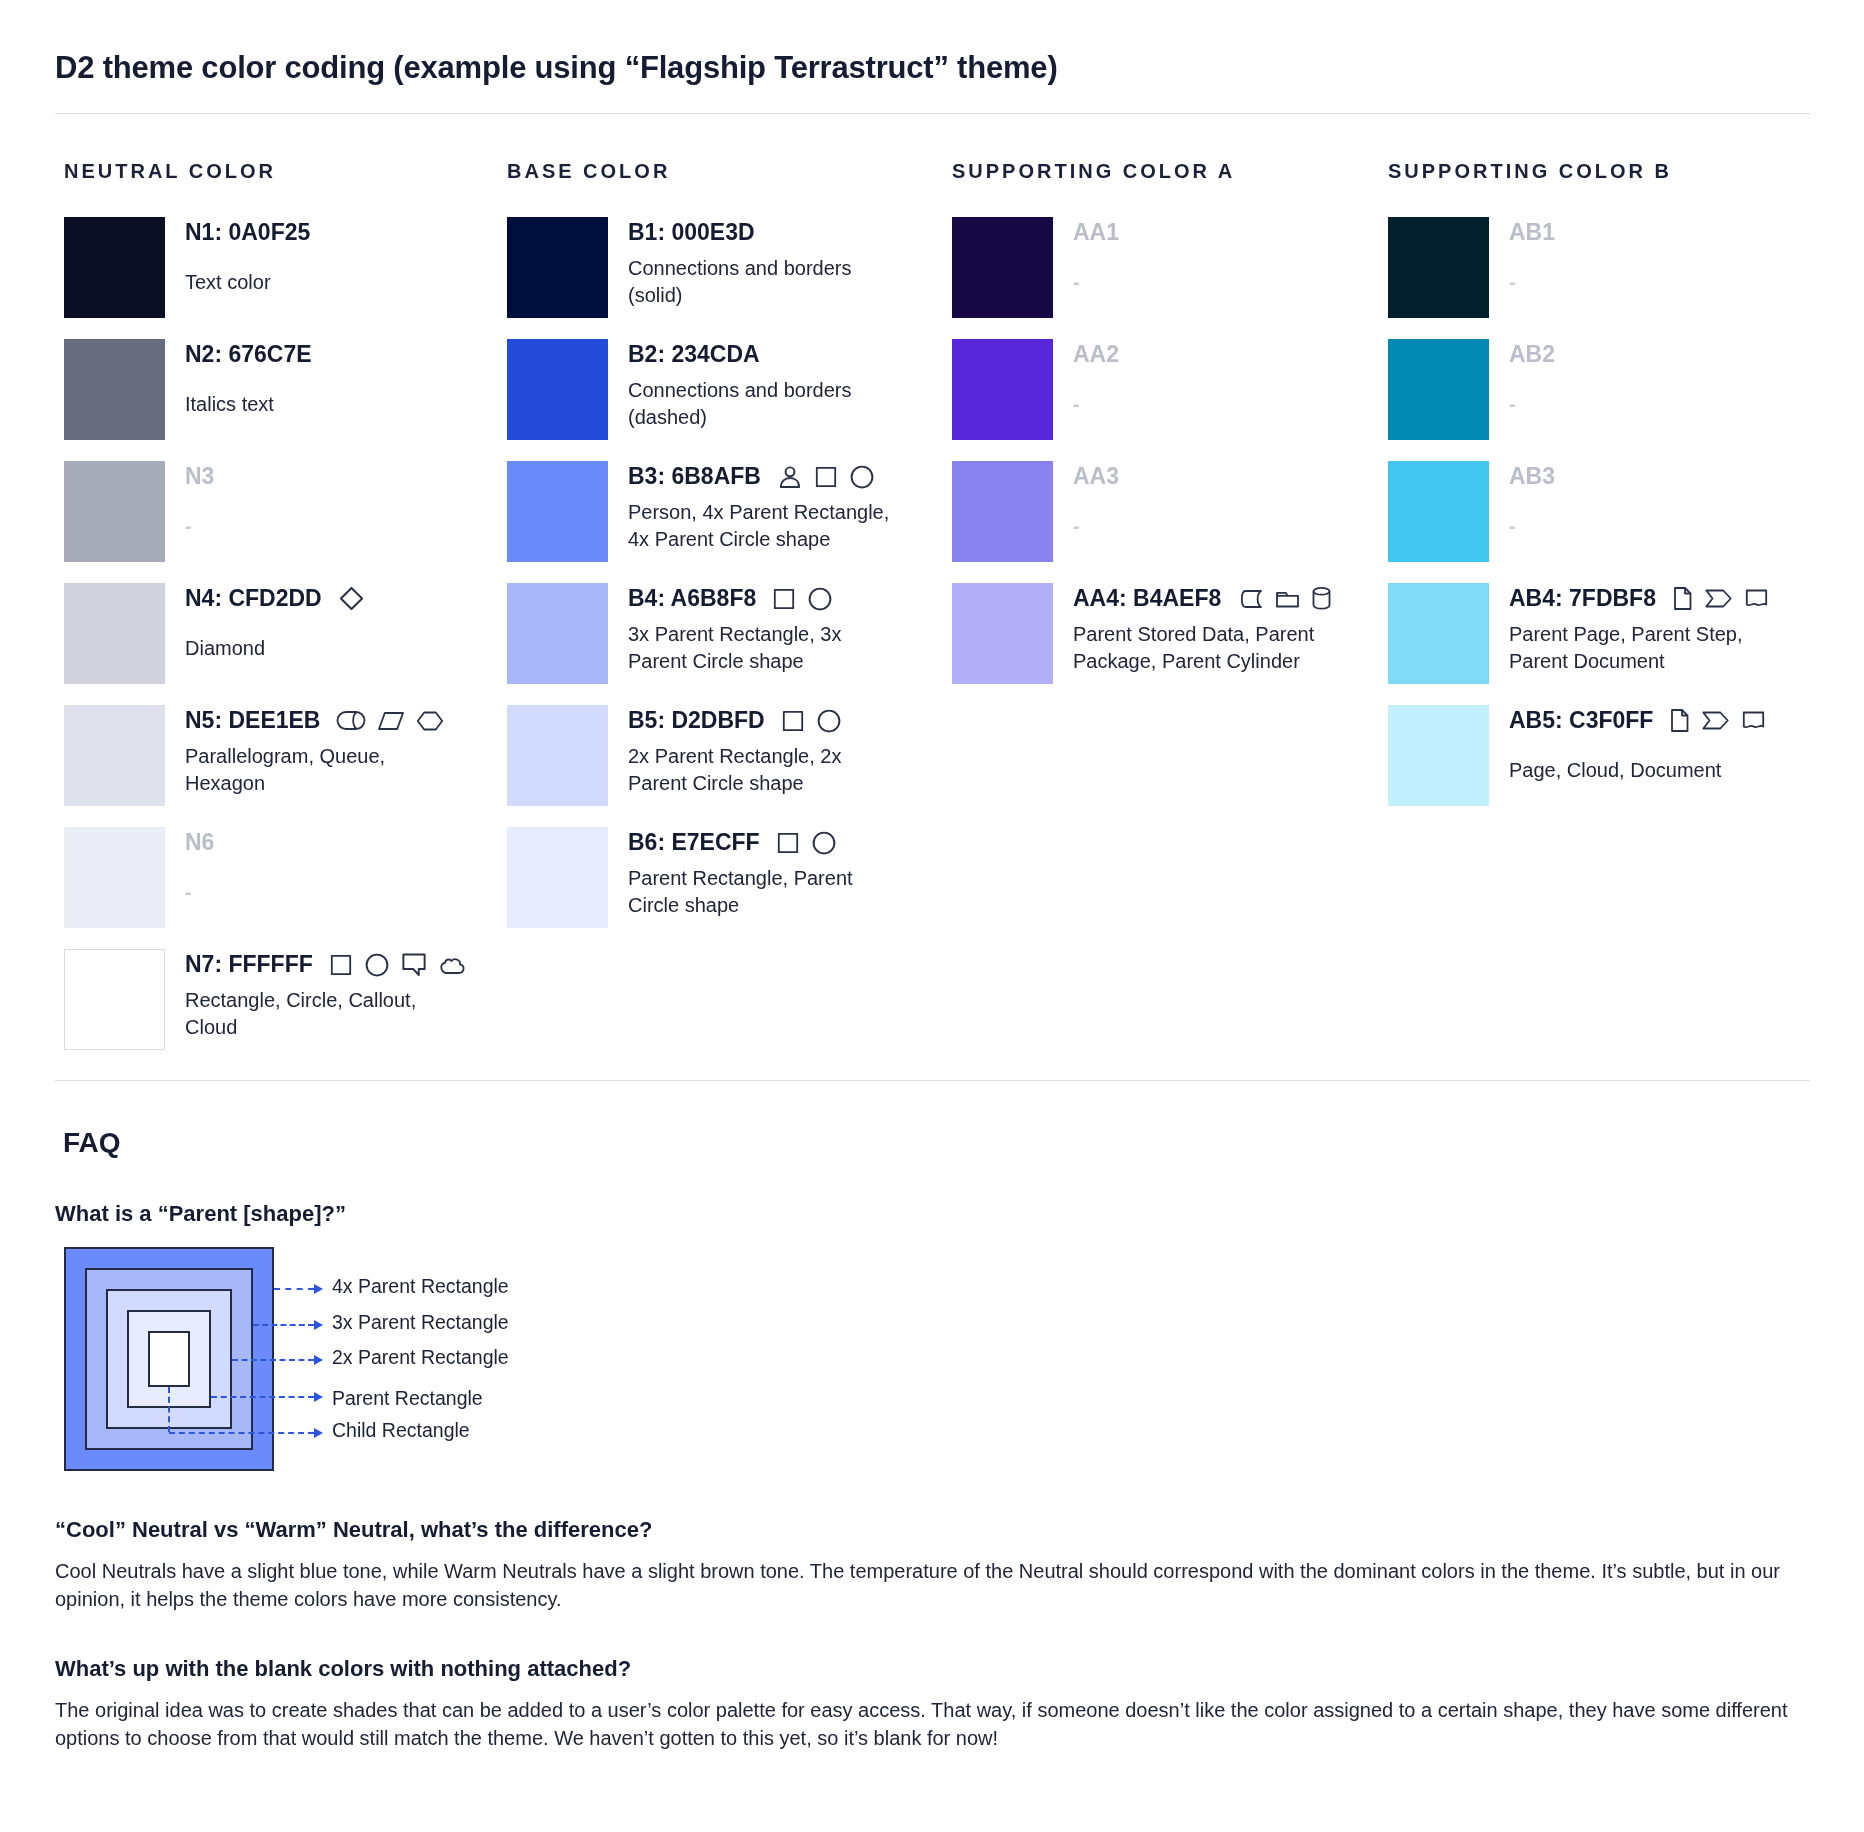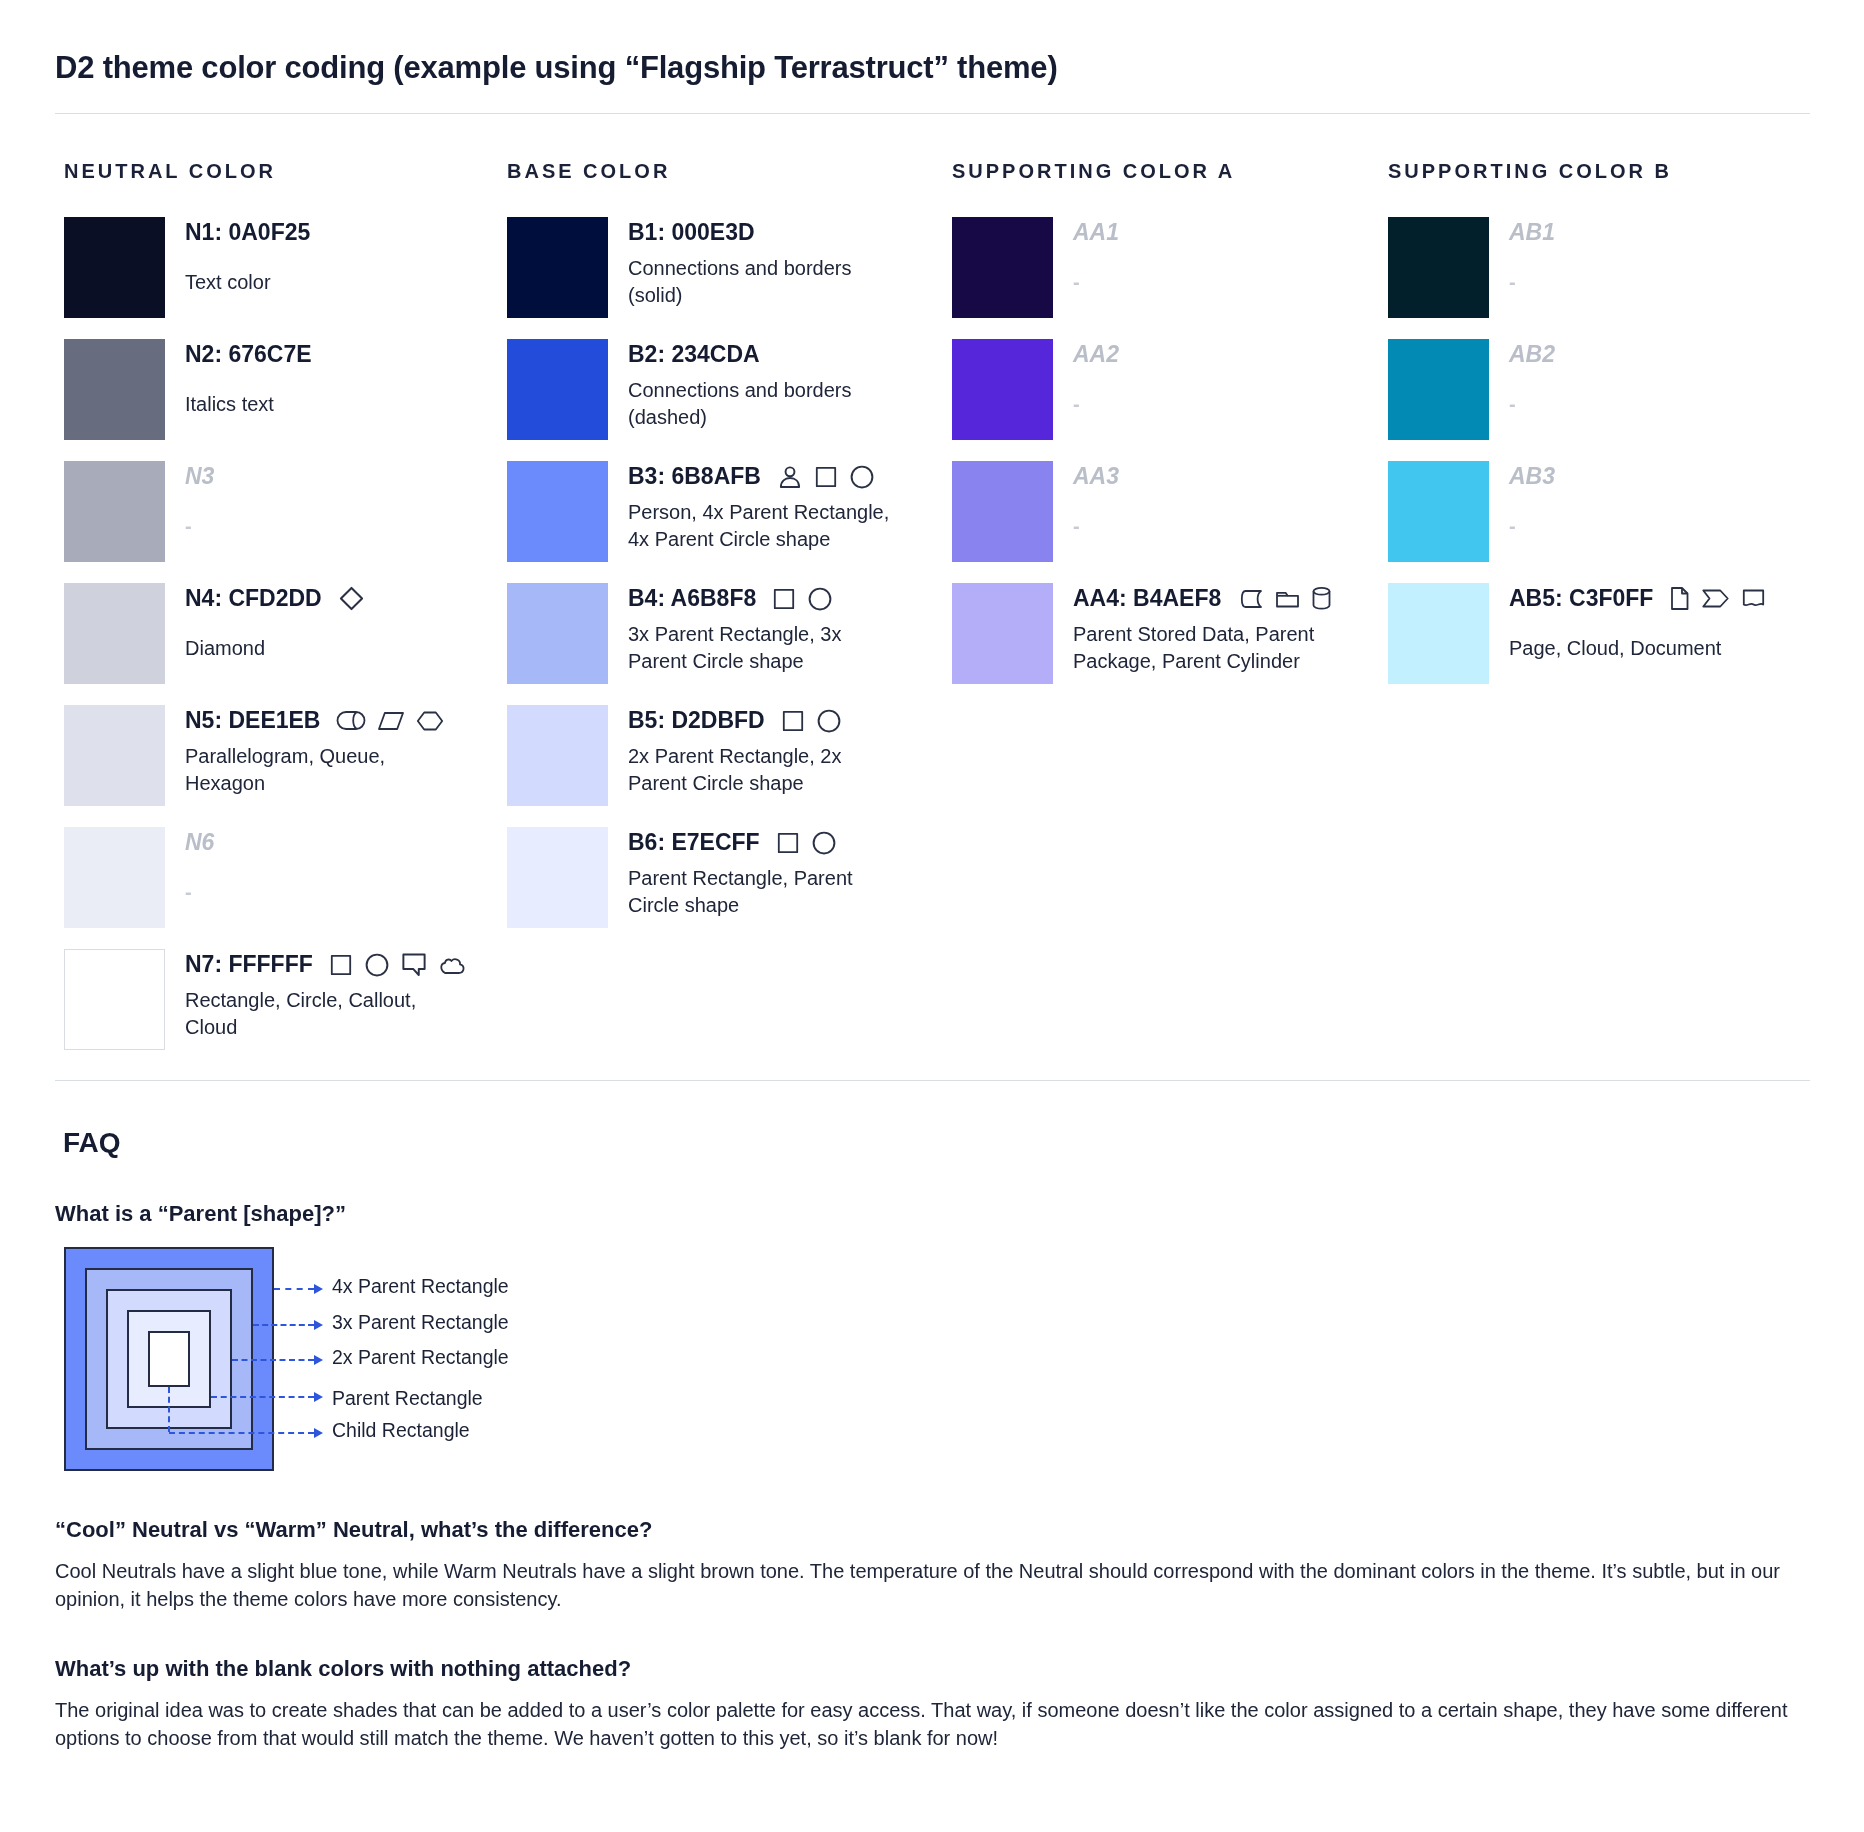--- a/index.html
+++ b/index.html
@@ -15,21 +15,21 @@
   .colhead{font-size:20px;font-weight:bold;letter-spacing:3px;color:#1A2138;margin:46px 0 34px 0;}
   .prow{display:flex;margin-bottom:21px;}
   .sw{width:101px;height:101px;flex:none;}
   .sw.bordered{border:1px solid #D9DDE3;box-sizing:border-box;}
   .rowtext{margin-left:20px;min-height:101px;display:flex;flex-direction:column;padding-top:2px;box-sizing:border-box;}
   .rowhead{display:flex;align-items:center;}
   .rowlabel{font-size:23px;font-weight:bold;color:#151C31;white-space:nowrap;}
   .icons{display:flex;align-items:center;gap:11px;margin-left:16px;}
   .icons svg{stroke:#2A3145;fill:none;stroke-width:1.8;stroke-linejoin:round;display:block;}
   .rowdesc{font-size:20px;color:#20263A;line-height:1.33;white-space:pre-line;width:262px;margin:auto 0;}
-  .prow.blank .rowlabel{color:#B9BEC9;font-style:italic;}
+  .prow.blank .rowlabel{color:#B9BEC9;}
   .prow.blank .rowdesc{color:#C6CAD3;font-weight:bold;}
   .faq-h{font-size:28px;font-weight:bold;color:#161D33;margin:46px 0 0 8px;}
   .q{font-size:22px;font-weight:bold;color:#161D33;margin:42px 0 0 0;}
   .answer{font-size:20px;color:#20263A;line-height:1.42;margin:14px 0 0 0;max-width:1756px;}
   
   .diagram{position:relative;width:640px;height:228px;margin:20px 0 6px 9px;}
   .dsq{position:absolute;border:2px solid #232B45;box-sizing:border-box;}
   .dline{position:absolute;height:0;border-top:2px dashed #2E56DC;}
   .dvline{position:absolute;width:0;border-left:2px dashed #2E56DC;}
   .darrow{position:absolute;width:0;height:0;border-left:9px solid #2E56DC;border-top:5px solid transparent;border-bottom:5px solid transparent;}
@@ -341,20 +341,42 @@
     <div class="prow blank">
       <div class="sw" style="background-color: rgb(65, 198, 239);"></div>
       <div class="rowtext">
         <div class="rowhead">
             <span class="rowlabel">AB3</span>
           </div>
         <div class="rowdesc">-</div>
       </div>
     </div>
 
+    <div class="prow">
+      <div class="sw" style="background-color: rgb(127, 219, 248);"></div>
+      <div class="rowtext">
+        <div class="rowhead">
+          <span class="rowlabel">AB4: 7FDBF8</span>
+          <span class="icons">
+            <svg width="21" height="25" viewBox="0 0 21 25">
+                <path d="M3 2h10l5.5 5.5V23H3Z"></path>
+                <path d="M13 2v5.5h5.5"></path>
+              </svg>
+            <svg width="29" height="21" viewBox="0 0 29 21">
+                <path d="M2.3 2.5h17l7.4 8-7.4 8h-17l6.2-8Z"></path>
+              </svg>
+            <svg width="25" height="22" viewBox="0 0 25 22">
+                <path d="M2.8 2.5h19.4v14c-3.2-2.3-6.5 2.3-9.7 0s-6.5 2.3-9.7 0Z"></path>
+              </svg>
+          </span>
+        </div>
+        <div class="rowdesc">Parent Page, Parent Step,
+Parent Document</div>
+      </div>
+    </div>
 
     <div class="prow">
       <div class="sw" style="background-color: rgb(195, 240, 255);"></div>
       <div class="rowtext">
         <div class="rowhead">
           <span class="rowlabel">AB5: C3F0FF</span>
           <span class="icons">
             <svg width="21" height="25" viewBox="0 0 21 25">
                 <path d="M3 2h10l5.5 5.5V23H3Z"></path>
                 <path d="M13 2v5.5h5.5"></path>

